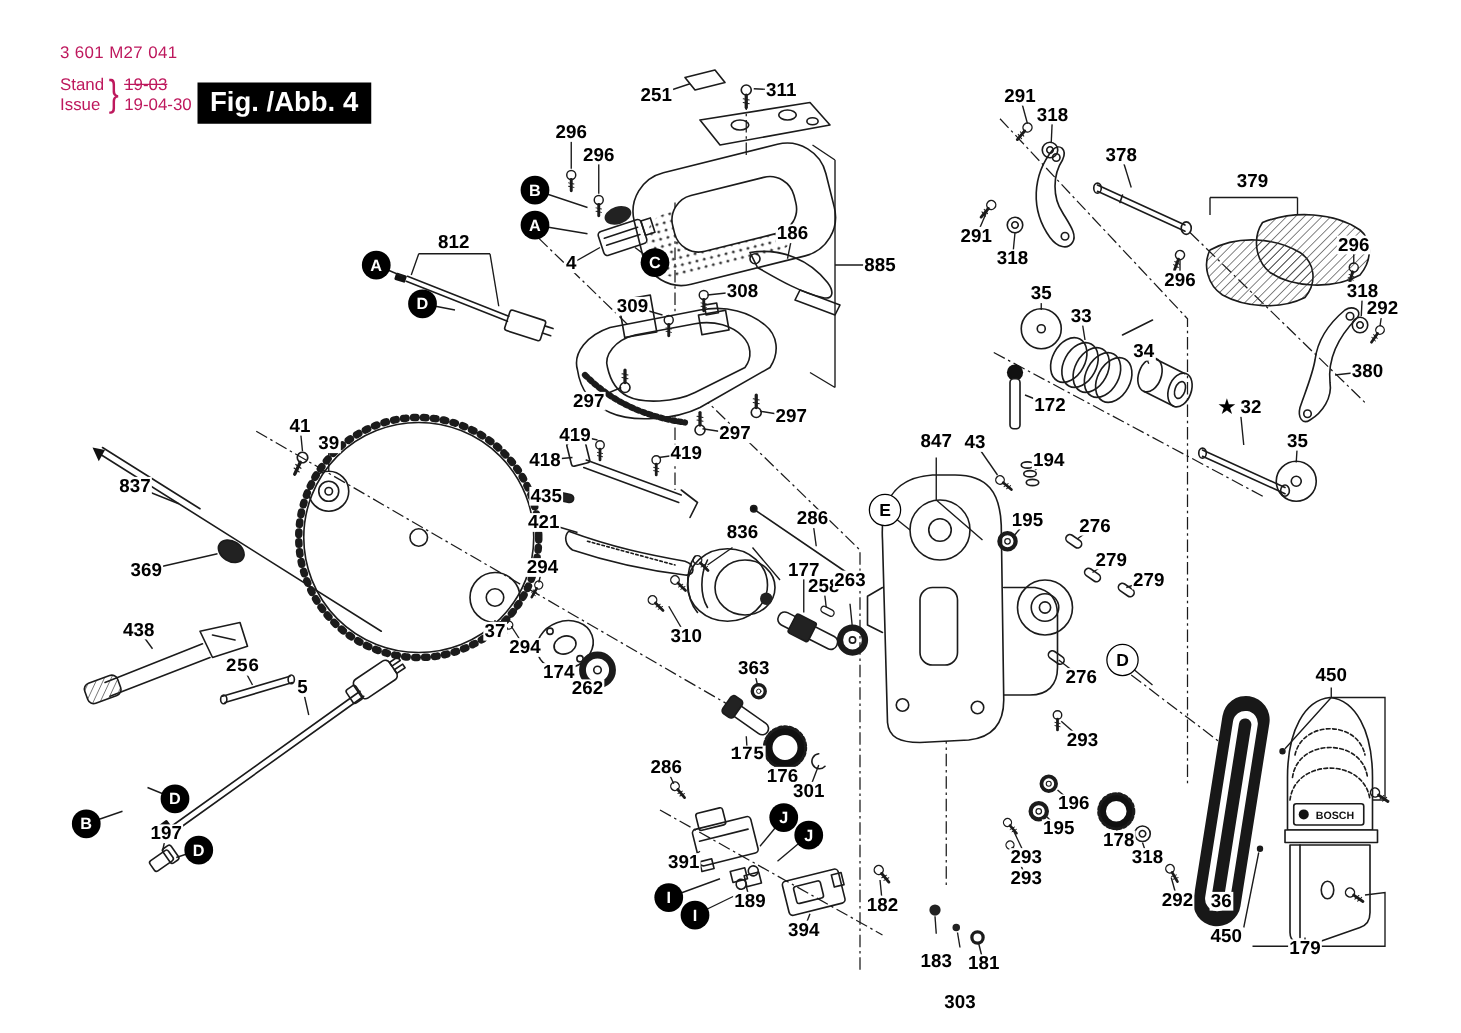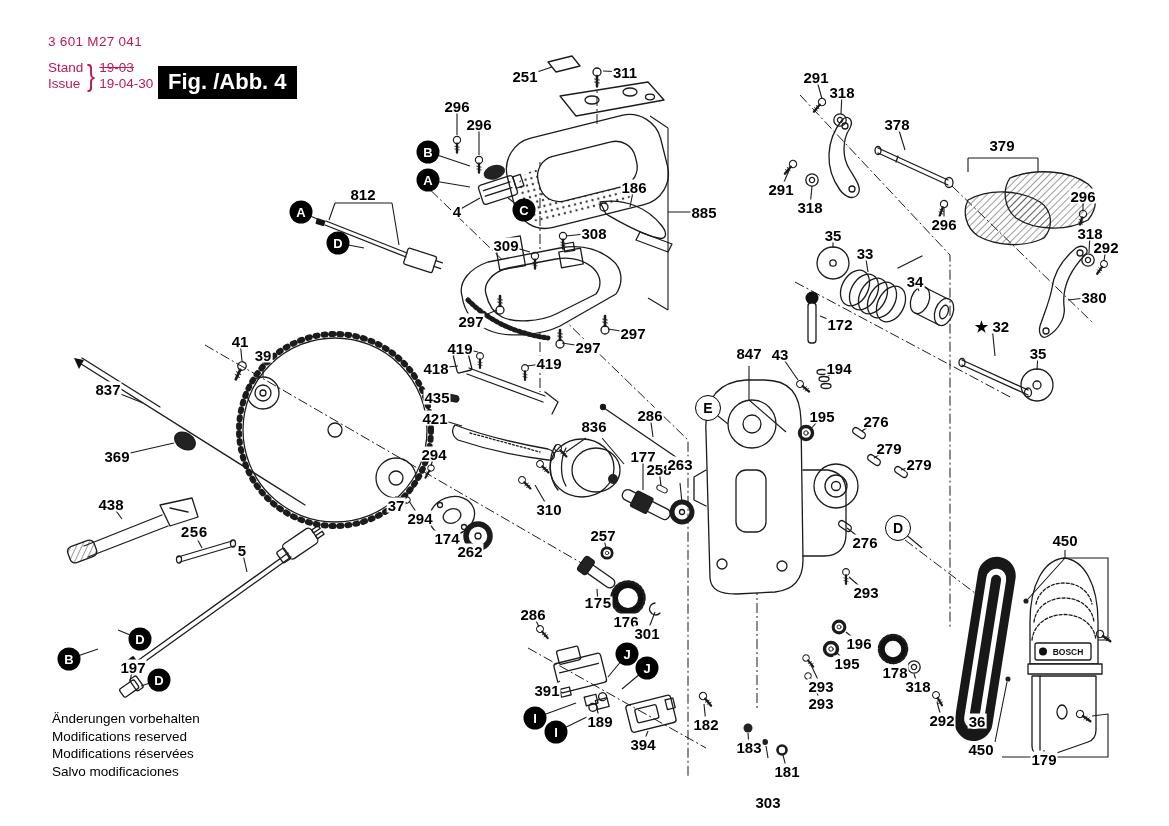--- a/index.html
+++ b/index.html
@@ -497,26 +497,20 @@
       </div>
       <div class="brace">}</div>
       <div class="si-values">
         <span class="struck">19-03</span>
         <span>19-04-30</span>
       </div>
     </div>
   </div>
   <div class="figbadge">Fig. /Abb. 4</div>
 
-  <div class="footer">
-    <div>Änderungen vorbehalten</div>
-    <div>Modifications reserved</div>
-    <div>Modifications réservées</div>
-    <div>Salvo modificaciones</div>
-  </div>
 
   <div id="labels">
       <div class="label" style="left: 525px; top: 76px;">251</div>
       <div class="label" style="left: 625px; top: 72px;">311</div>
       <div class="label" style="left: 457px; top: 106px;">296</div>
       <div class="label" style="left: 479px; top: 124px;">296</div>
       <div class="label" style="left: 457px; top: 211px;">4</div>
       <div class="label" style="left: 634px; top: 187px;">186</div>
       <div class="label" style="left: 704px; top: 212px;">885</div>
       <div class="label" style="left: 363px; top: 194px;">812</div>
@@ -567,30 +561,30 @@
       <div class="label" style="left: 396px; top: 505px;">37</div>
       <div class="label" style="left: 420px; top: 518px;">294</div>
       <div class="label" style="left: 447px; top: 538px;">174</div>
       <div class="label" style="left: 470px; top: 551px;">262</div>
       <div class="label" style="left: 650px; top: 415px;">286</div>
       <div class="label" style="left: 594px; top: 426px;">836</div>
       <div class="label" style="left: 643px; top: 456px;">177</div>
       <div class="label" style="left: 659px; top: 469px;">258</div>
       <div class="label" style="left: 680px; top: 464px;">263</div>
       <div class="label" style="left: 549px; top: 509px;">310</div>
-      <div class="label" style="left: 603px; top: 535px;">257</div>
+      <div class="label" style="left: 603px; top: 535px;">363</div>
       <div class="label" style="left: 598px; top: 604px; font-family: Liberation Mono, monospace;">175</div>
       <div class="label" style="left: 626px; top: 621px;">176</div>
       <div class="label" style="left: 647px; top: 633px;">301</div>
       <div class="label" style="left: 533px; top: 614px;">286</div>
       <div class="label" style="left: 547px; top: 690px;">391</div>
       <div class="label" style="left: 600px; top: 721px;">189</div>
       <div class="label" style="left: 643px; top: 744px;">394</div>
       <div class="label" style="left: 706px; top: 724px;">182</div>
-      <div class="label" style="left: 749px; top: 747px;">183</div>
+      <div class="label" style="left: 749px; top: 769px;">183</div>
       <div class="label" style="left: 768px; top: 758px; margin-top: 44px;">303</div>
       <div class="label" style="left: 787px; top: 771px;">181</div>
       <div class="label" style="left: 821px; top: 686px;">293</div>
       <div class="label" style="left: 821px; top: 703px;">293</div>
       <div class="label" style="left: 847px; top: 663px;">195</div>
       <div class="label" style="left: 859px; top: 643px;">196</div>
       <div class="label" style="left: 895px; top: 672px;">178</div>
       <div class="label" style="left: 918px; top: 686px;">318</div>
       <div class="label" style="left: 942px; top: 720px;">292</div>
       <div class="label" style="left: 977px; top: 721px;">36</div>

